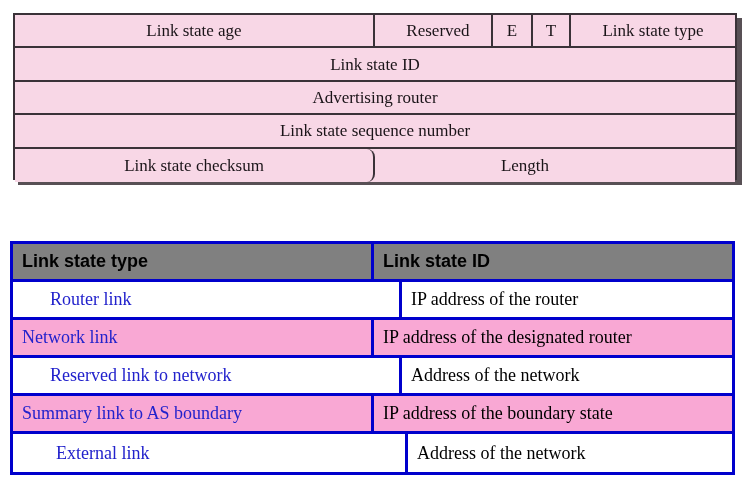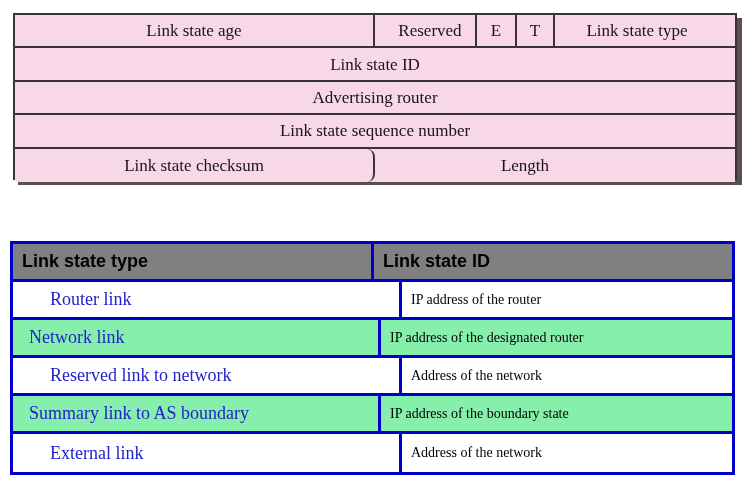--- a/index.html
+++ b/index.html
@@ -44,21 +44,21 @@
     color: #1a1418;
     border-right: 2px solid #3a3238;
     white-space: nowrap;
     overflow: hidden;
     line-height: 1;
   }
   .pkt-cell.edge { border-right: none; }
 
   
   .w-age   { width: 360px; }
-  .w-res   { width: 102px; padding-left: 10px; }
+  .w-res   { width: 118px; padding-left: 10px; }
   .w-e     { width: 40px; }
   .w-t     { width: 38px; }
   .w-type  { width: 164px; }
   .w-full  { width: 720px; }
   .w-half1 { width: 360px; border-radius: 8px; }
   .w-half2 { width: 300px; }
 
   
   #lsa-table {
     position: absolute;
@@ -68,47 +68,47 @@
     box-sizing: border-box;
     border: 3px solid #0000cc;
     border-collapse: separate;
   }
   .tbl-row {
     display: flex;
     box-sizing: border-box;
     height: 38px;
     border-bottom: 3px solid #0000cc;
   }
-  .tbl-row.last { border-bottom: none; }
+  .tbl-row.last { border-bottom: none; margin-left: 6px; }
   .tbl-row.header {
     background: #808080;
     border-bottom: 3px solid #0000cc;
   }
-  .tbl-row.shaded { background: #86efac; padding-left: 7px; }
+  .tbl-row.shaded { background: #f9a8d4; }
   .tbl-row.plain  { background: #ffffff; padding-left: 28px; }
 
   .cell-left {
     box-sizing: border-box;
     width: 361px;
     display: flex;
     align-items: center;
     padding-left: 9px;
     border-right: 3px solid #0000cc;
     font-size: 18px;
     color: #2222cc;
     white-space: nowrap;
     overflow: hidden;
   }
   .cell-right {
     box-sizing: border-box;
     flex: 1;
     display: flex;
     align-items: center;
     padding-left: 9px;
-    font-size: 14px;
+    font-size: 18px;
     color: #000000;
     white-space: nowrap;
     overflow: hidden;
   }
   .tbl-row.header .cell-left,
   .tbl-row.header .cell-right {
     color: #000000;
     font-weight: bold;
     font-family: "Liberation Sans", "DejaVu Sans", sans-serif;
     font-size: 18px;

